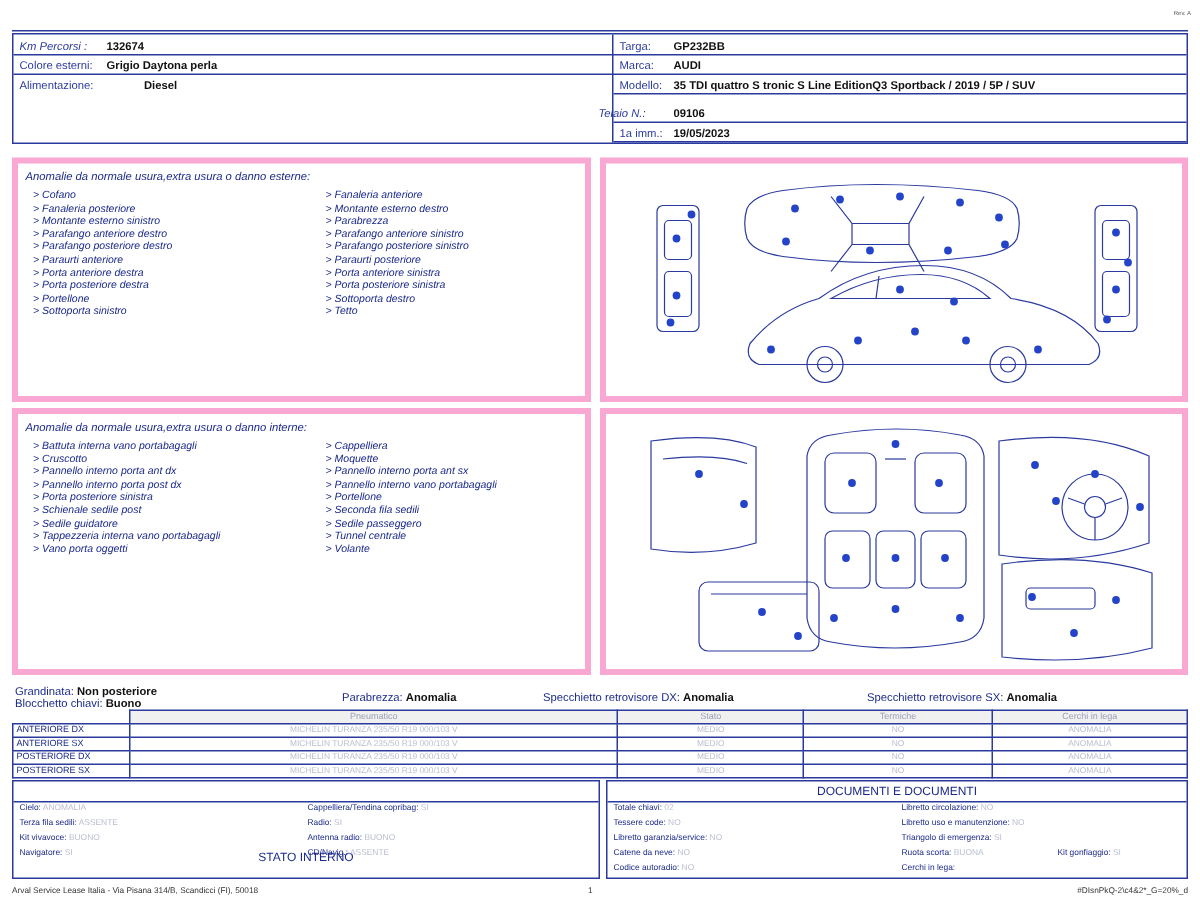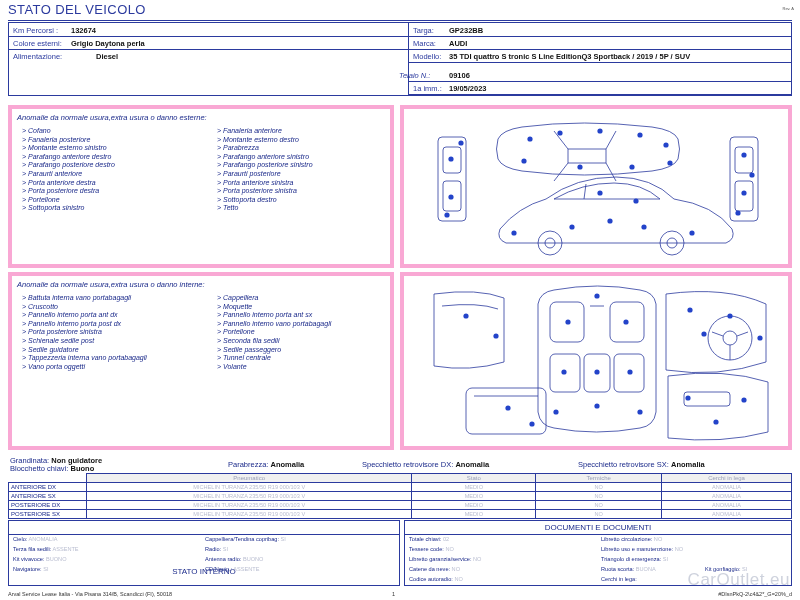--- a/index.html
+++ b/index.html
@@ -147,33 +147,32 @@
     font-family: "Liberation Sans", sans-serif;
     letter-spacing: .5px;
   }
   svg { display: block; }
 </style>
 </head>
 <body>
 
 <div class="page">
 
-  <div class="title">STATO DEL VEICOLO</div>
   <div class="rev">Rev. A</div>
   <div class="hrule" style="left:8px; top:20px; width:784px;"></div>
 
   <div class="infobox" style="left:8px; top:22px; width:784px; height:74px;">
     <div class="infoline" style="top:13px;"></div>
     <div class="infoline" style="top:26px;"></div>
     <div class="infoline" style="top:39px; left:400px;"></div>
     <div class="infoline" style="top:58px; left:400px;"></div>
     <div class="infoline" style="top:71px; left:400px;"></div>
     <div style="position:absolute; left:399px; top:0; width:1px; height:72px; background:#2b3a9e;"></div>
 
-    <div class="cell lab" style="left:4px; top:3px;">Km Percorsi :</div>
+    <div class="cell lab" style="left:4px; top:3px;font-style:italic;">Km Percorsi :</div>
     <div class="cell val" style="left:62px; top:3px;">132674</div>
 
     <div class="cell lab" style="left:4px; top:16px;">Colore esterni:</div>
     <div class="cell val" style="left:62px; top:16px;">Grigio Daytona perla</div>
 
     <div class="cell lab" style="left:4px; top:29px;">Alimentazione:</div>
     <div class="cell val" style="left:62px; top:29px;padding-left:25px;">Diesel</div>
 
     <div class="cell lab" style="left:404px; top:3px;">Targa:</div>
     <div class="cell val" style="left:440px; top:3px;">GP232BB</div>
@@ -348,21 +347,21 @@
           <circle cx="356" cy="62" r="2.6"></circle>
         <circle cx="284" cy="122" r="2.6"></circle>
           <circle cx="340" cy="124" r="2.6"></circle>
         <circle cx="312" cy="146" r="2.6"></circle>
       </g>
     </svg>
   </div>
 
   <div class="midline" style="left:10px; top:456px;">
     <span>Grandinata:</span>
-    <b>Non guidatore</b>
+    <b>Non posteriore</b>
   </div>
   <div class="midline" style="left:10px; top:464px;">
     <span>Blocchetto chiavi:</span>
     <b>Buono</b>
   </div>
   <div class="midline" style="left:228px; top:460px;">
     <span>Parabrezza:</span>
     <b>Anomalia</b>
   </div>
   <div class="midline" style="left:362px; top:460px;">
@@ -464,14 +463,13 @@
           <span style="position: absolute; left: 4px;"><span class="k">Codice autoradio: </span><span class="v">NO</span></span>
           <span style="position: absolute; left: 196px;"><span class="k">Cerchi in lega: </span><span class="v"></span></span>
         </div>
       </div>
   </div>
 
   <div class="foot" style="left:8px;">Arval Service Lease Italia - Via Pisana 314/B, Scandicci (FI), 50018</div>
   <div class="foot" style="left:392px;">1</div>
   <div class="foot" style="right:8px;">#DIsnPkQ-2\c4&amp;2*_G=20%_d</div>
 
-  <div class="wm">CarOutlet.eu</div>
 </div>
 
 </body></html>

